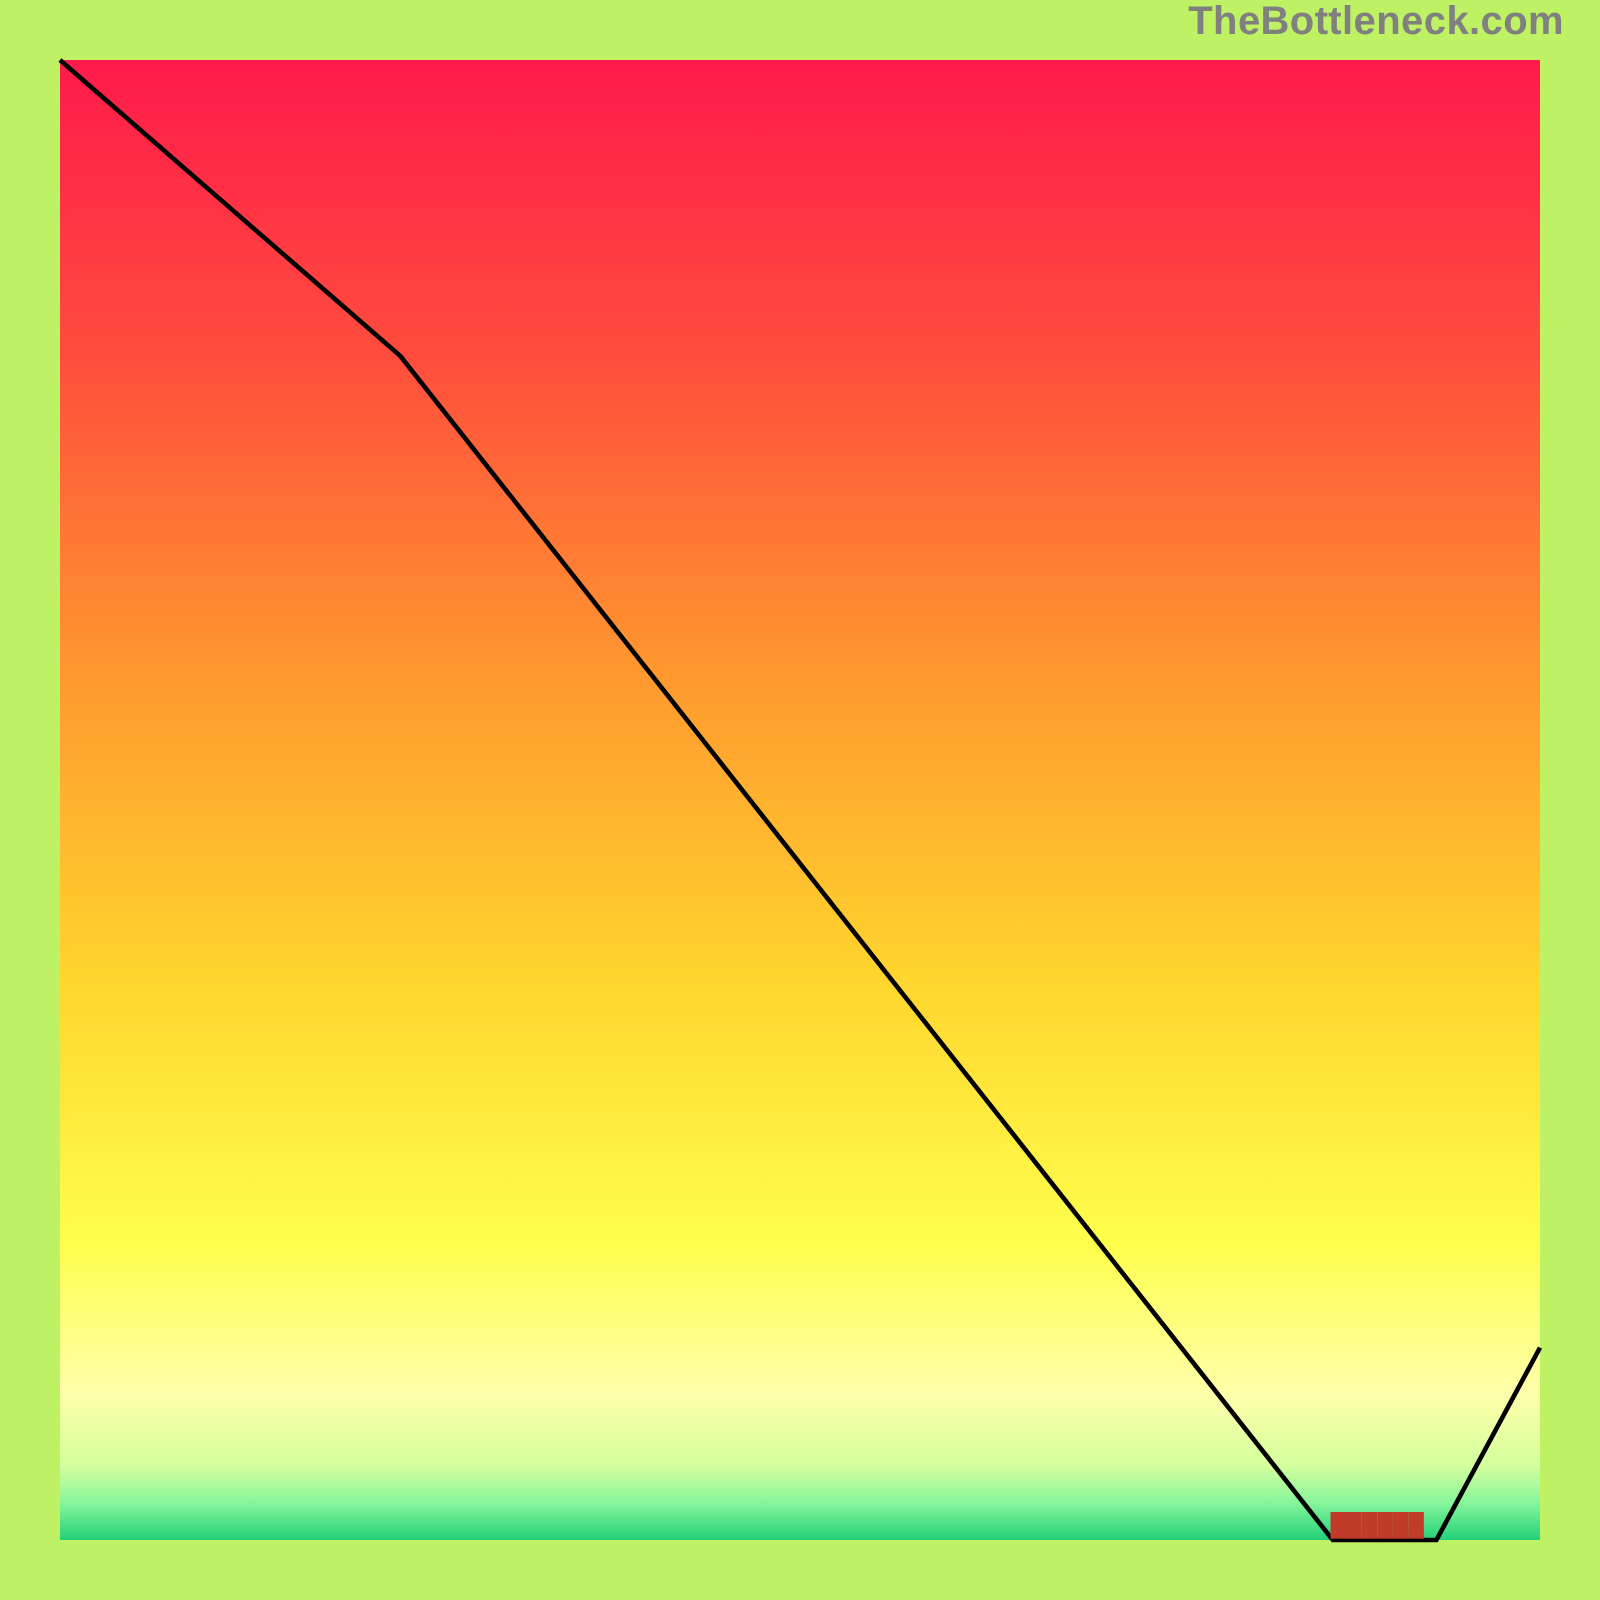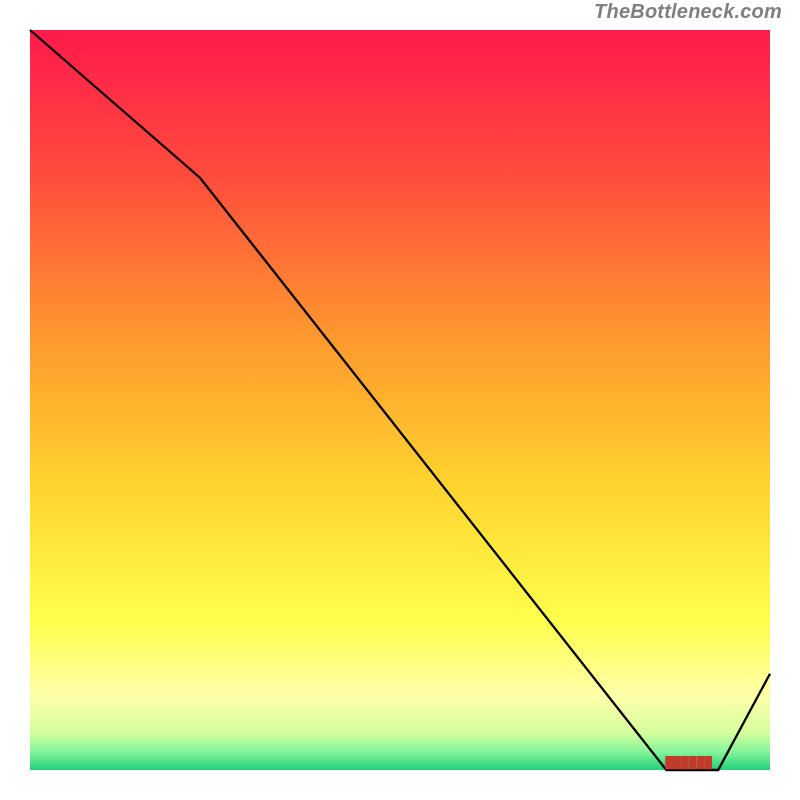--- a/index.html
+++ b/index.html
@@ -7,22 +7,21 @@
     padding: 0;
     width: 800px;
     height: 800px;
     background: #000;
     overflow: hidden;
   }
   .frame {
     position: relative;
     width: 800px;
     height: 800px;
-    background: #ffffff;
-    font-style: italic;
+    background: #bef264;
   }
   .watermark {
     position: absolute;
     top: 0;
     right: 18px;
     font-family: Arial, Helvetica, sans-serif;
     font-size: 20px;
     font-weight: bold;
     color: #808080;
     letter-spacing: 0.2px;

